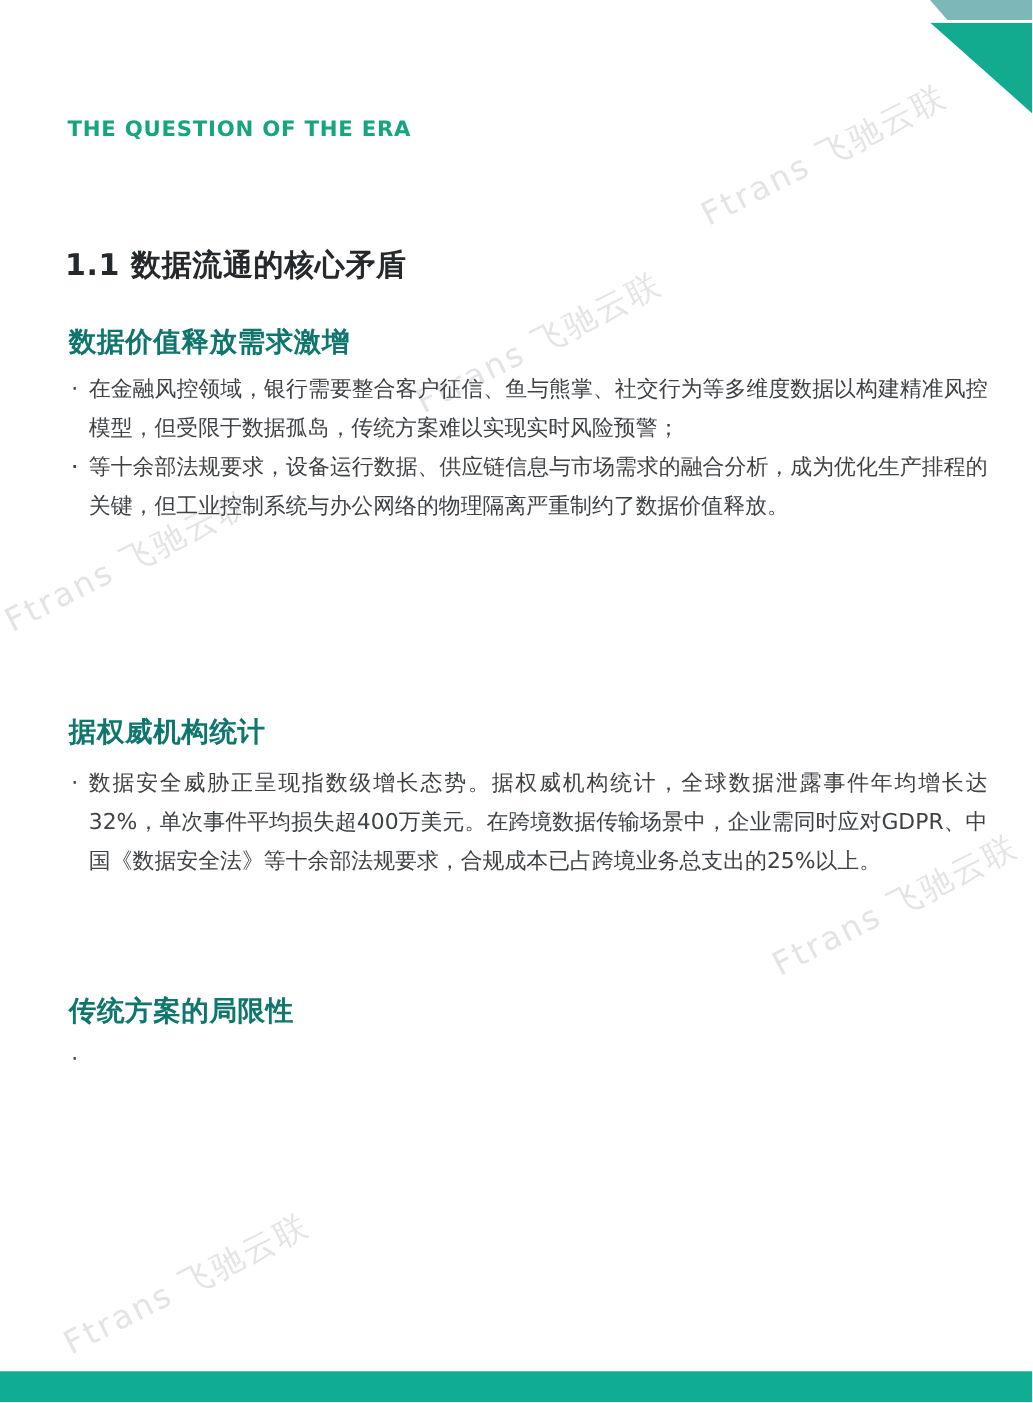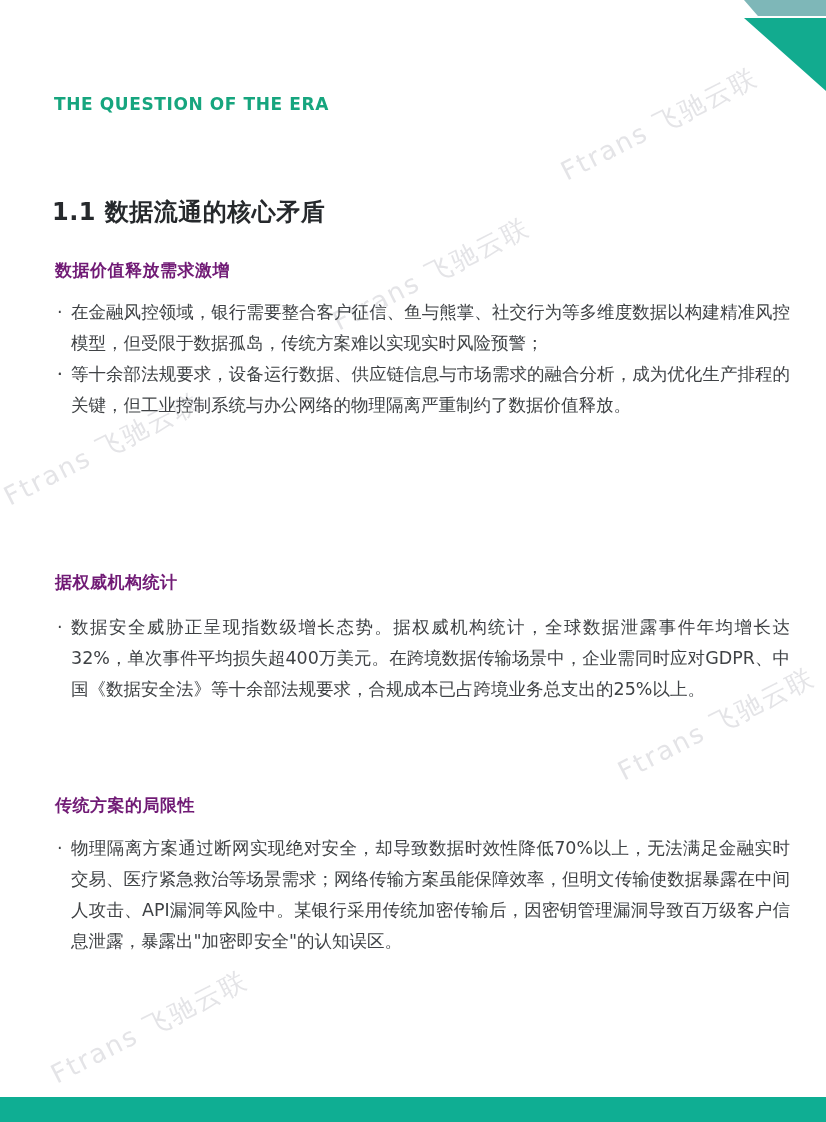--- a/index.html
+++ b/index.html
@@ -45,21 +45,21 @@
     color:var(--accent-green,#16a57e); letter-spacing:0.6px;
   }
 
   .sec-heading{
     position:absolute; left:52px; top:196px; margin:0;
     font-size:24px; font-weight:700; color:#26292c; letter-spacing:0.5px;
   }
 
   .sub-heading{
     position:absolute; left:55px; margin:0;
-    font-size:17px; font-weight:700; color:#701a75; letter-spacing:0.5px;
+    font-size:22px; font-weight:700; color:#0f766e; letter-spacing:0.5px;
   }
   .sh-1{top:259px;} .sh-2{top:571px;} .sh-3{top:794px;}
 
   .bullets{
     position:absolute; left:55px; margin:0; padding:0; list-style:none;
     width:735px; font-size:17.5px; line-height:31px; color:#3f4245;
     text-align:justify;
   }
   .ul-1{top:297px;} .ul-2{top:612px;} .ul-3{top:833px;}
   .bullets li{position:relative; padding-left:16px;}
@@ -110,19 +110,18 @@
     <li>
       <span class="marker">·</span>
       <span>数据安全威胁正呈现指数级增长态势。据权威机构统计，全球数据泄露事件年均增长达32%，单次事件平均损失超400万美元。在跨境数据传输场景中，企业需同时应对GDPR、中国《数据安全法》等十余部法规要求，合规成本已占跨境业务总支出的25%以上。</span>
     </li>
   </ul>
 
   <h3 class="sub-heading sh-3">传统方案的局限性</h3>
   <ul class="bullets ul-3">
     <li>
       <span class="marker">·</span>
-      <span>物理隔离方案通过断网实现绝对安全，却导致数据时效性降低70%以上，无法满足金融实时交易、医疗紧急救治等场景需求；网络传输方案虽能保障效率，但明文传输使数据暴露在中间人攻击、API漏洞等风险中。某银行采用传统加密传输后，因密钥管理漏洞导致百万级客户信息泄露，暴露出"加密即安全"的认知误区。</span>
     </li>
   </ul>
 
   <div class="footer-bar"></div>
 
 </div>
 
 </body></html>

